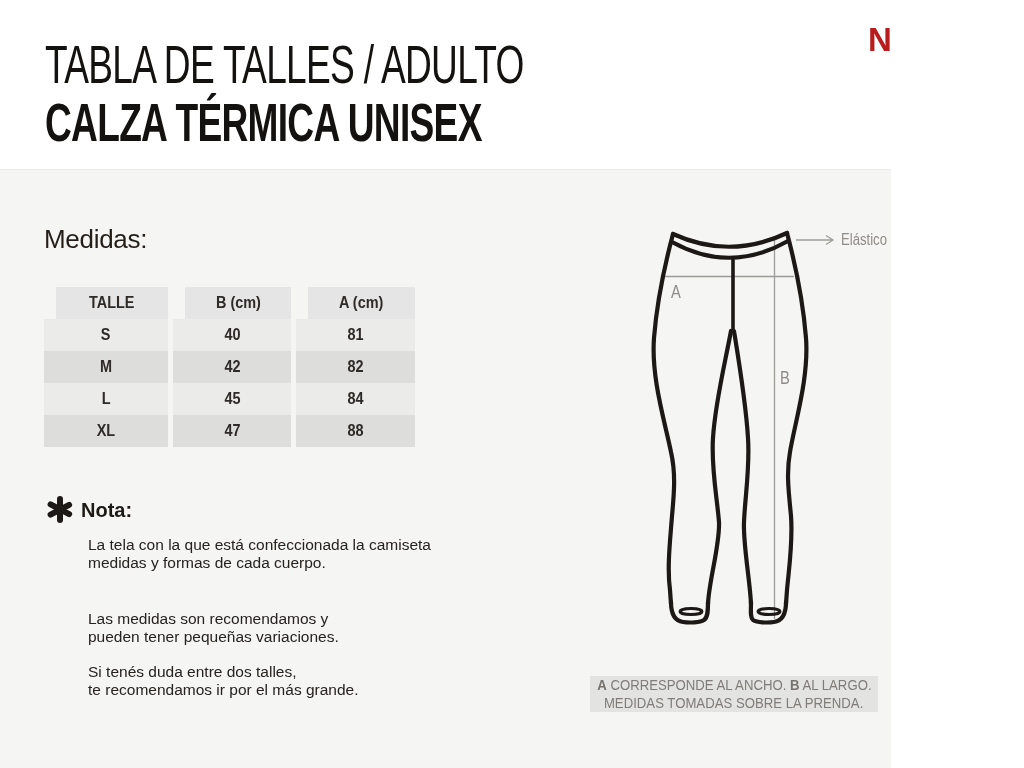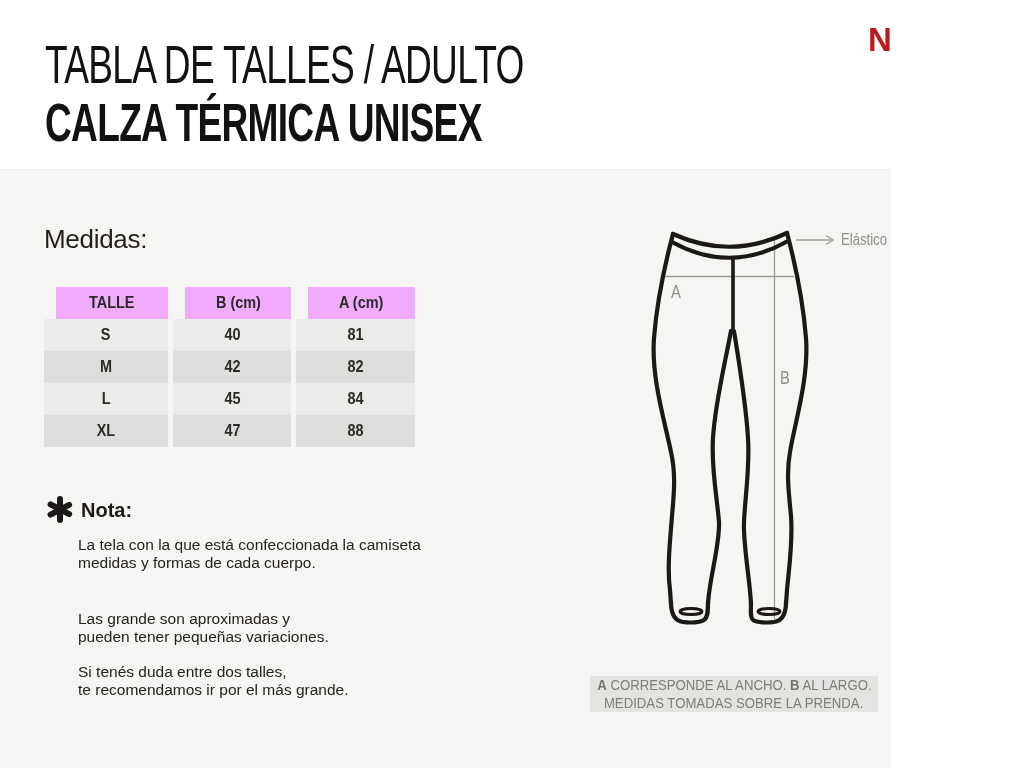--- a/index.html
+++ b/index.html
@@ -38,36 +38,36 @@
   .size-table {
     position:absolute; left:44px; top:287px;
     display:grid; grid-template-columns:124px 118px 119px;
     grid-auto-rows:32px; column-gap:5px;
   }
   .size-table .cell {
     display:flex; align-items:center; justify-content:center;
     font-size:17px; font-weight:bold; color:#2d2a27;
   }
   .cx { transform:scaleX(0.85); transform-origin:50% 50%; white-space:pre; display:inline-block; }
-  .row-head  { background:#f0abfc;margin-left:12px; }
+  .row-head  { background:#e5e5e5;margin-left:12px; }
   .row-light { background:#ebebe9; }
   .row-dark  { background:#dddddc; }
   
   .asterisk-icon { position:absolute; left:48px; top:496px; width:24px; height:27px; }
   .asterisk-icon i {
     position:absolute; left:50%; top:0; width:5.5px; height:27px; margin-left:-2.75px;
     background:#1d1916; border-radius:3px; display:block;
   }
   .asterisk-icon i:nth-child(2) { transform:rotate(62deg); }
   .asterisk-icon i:nth-child(3) { transform:rotate(-62deg); }
   .nota-heading {
     position:absolute; left:81px; top:499px; font-size:20px; font-weight:bold; color:#1d1916;
   }
   .note-p { position:absolute; left:78px; font-size:15.5px; line-height:18.4px; color:#262220; }
-  .note-p span { display:block; }
+  .note-p span { display:block;margin-left:10px; }
   .p1 { top:536px; }
   .p2 { top:610px; }
   .p3 { top:663px; }
   
   .figure-svg { position:absolute; left:0; top:0; width:1024px; height:768px; pointer-events:none; }
   .fig-label {
     position:absolute; color:#8f8c89; font-size:18px; line-height:1;
     transform:scaleX(0.82); transform-origin:0 0; white-space:nowrap;
   }
   .label-a { left:671px; top:283px; }
@@ -153,21 +153,21 @@
       <i></i>
       <i></i>
     </span>
   <div class="nota-heading">Nota:</div>
 
   <div class="note-p p1">
     <span>La tela con la que está confeccionada la camiseta</span>
     <span>medidas y formas de cada cuerpo.</span>
   </div>
   <div class="note-p p2">
-    <span>Las grande son aproximadas y</span>
+    <span>Las medidas son recomendamos y</span>
     <span>pueden tener pequeñas variaciones.</span>
   </div>
   <div class="note-p p3">
     <span>Si tenés duda entre dos talles,</span>
     <span>te recomendamos ir por el más grande.</span>
   </div>
 
   <svg class="figure-svg" viewBox="0 0 1024 768" aria-hidden="true">
 
     <g stroke="#9c9c99" stroke-width="1.3" fill="none">

